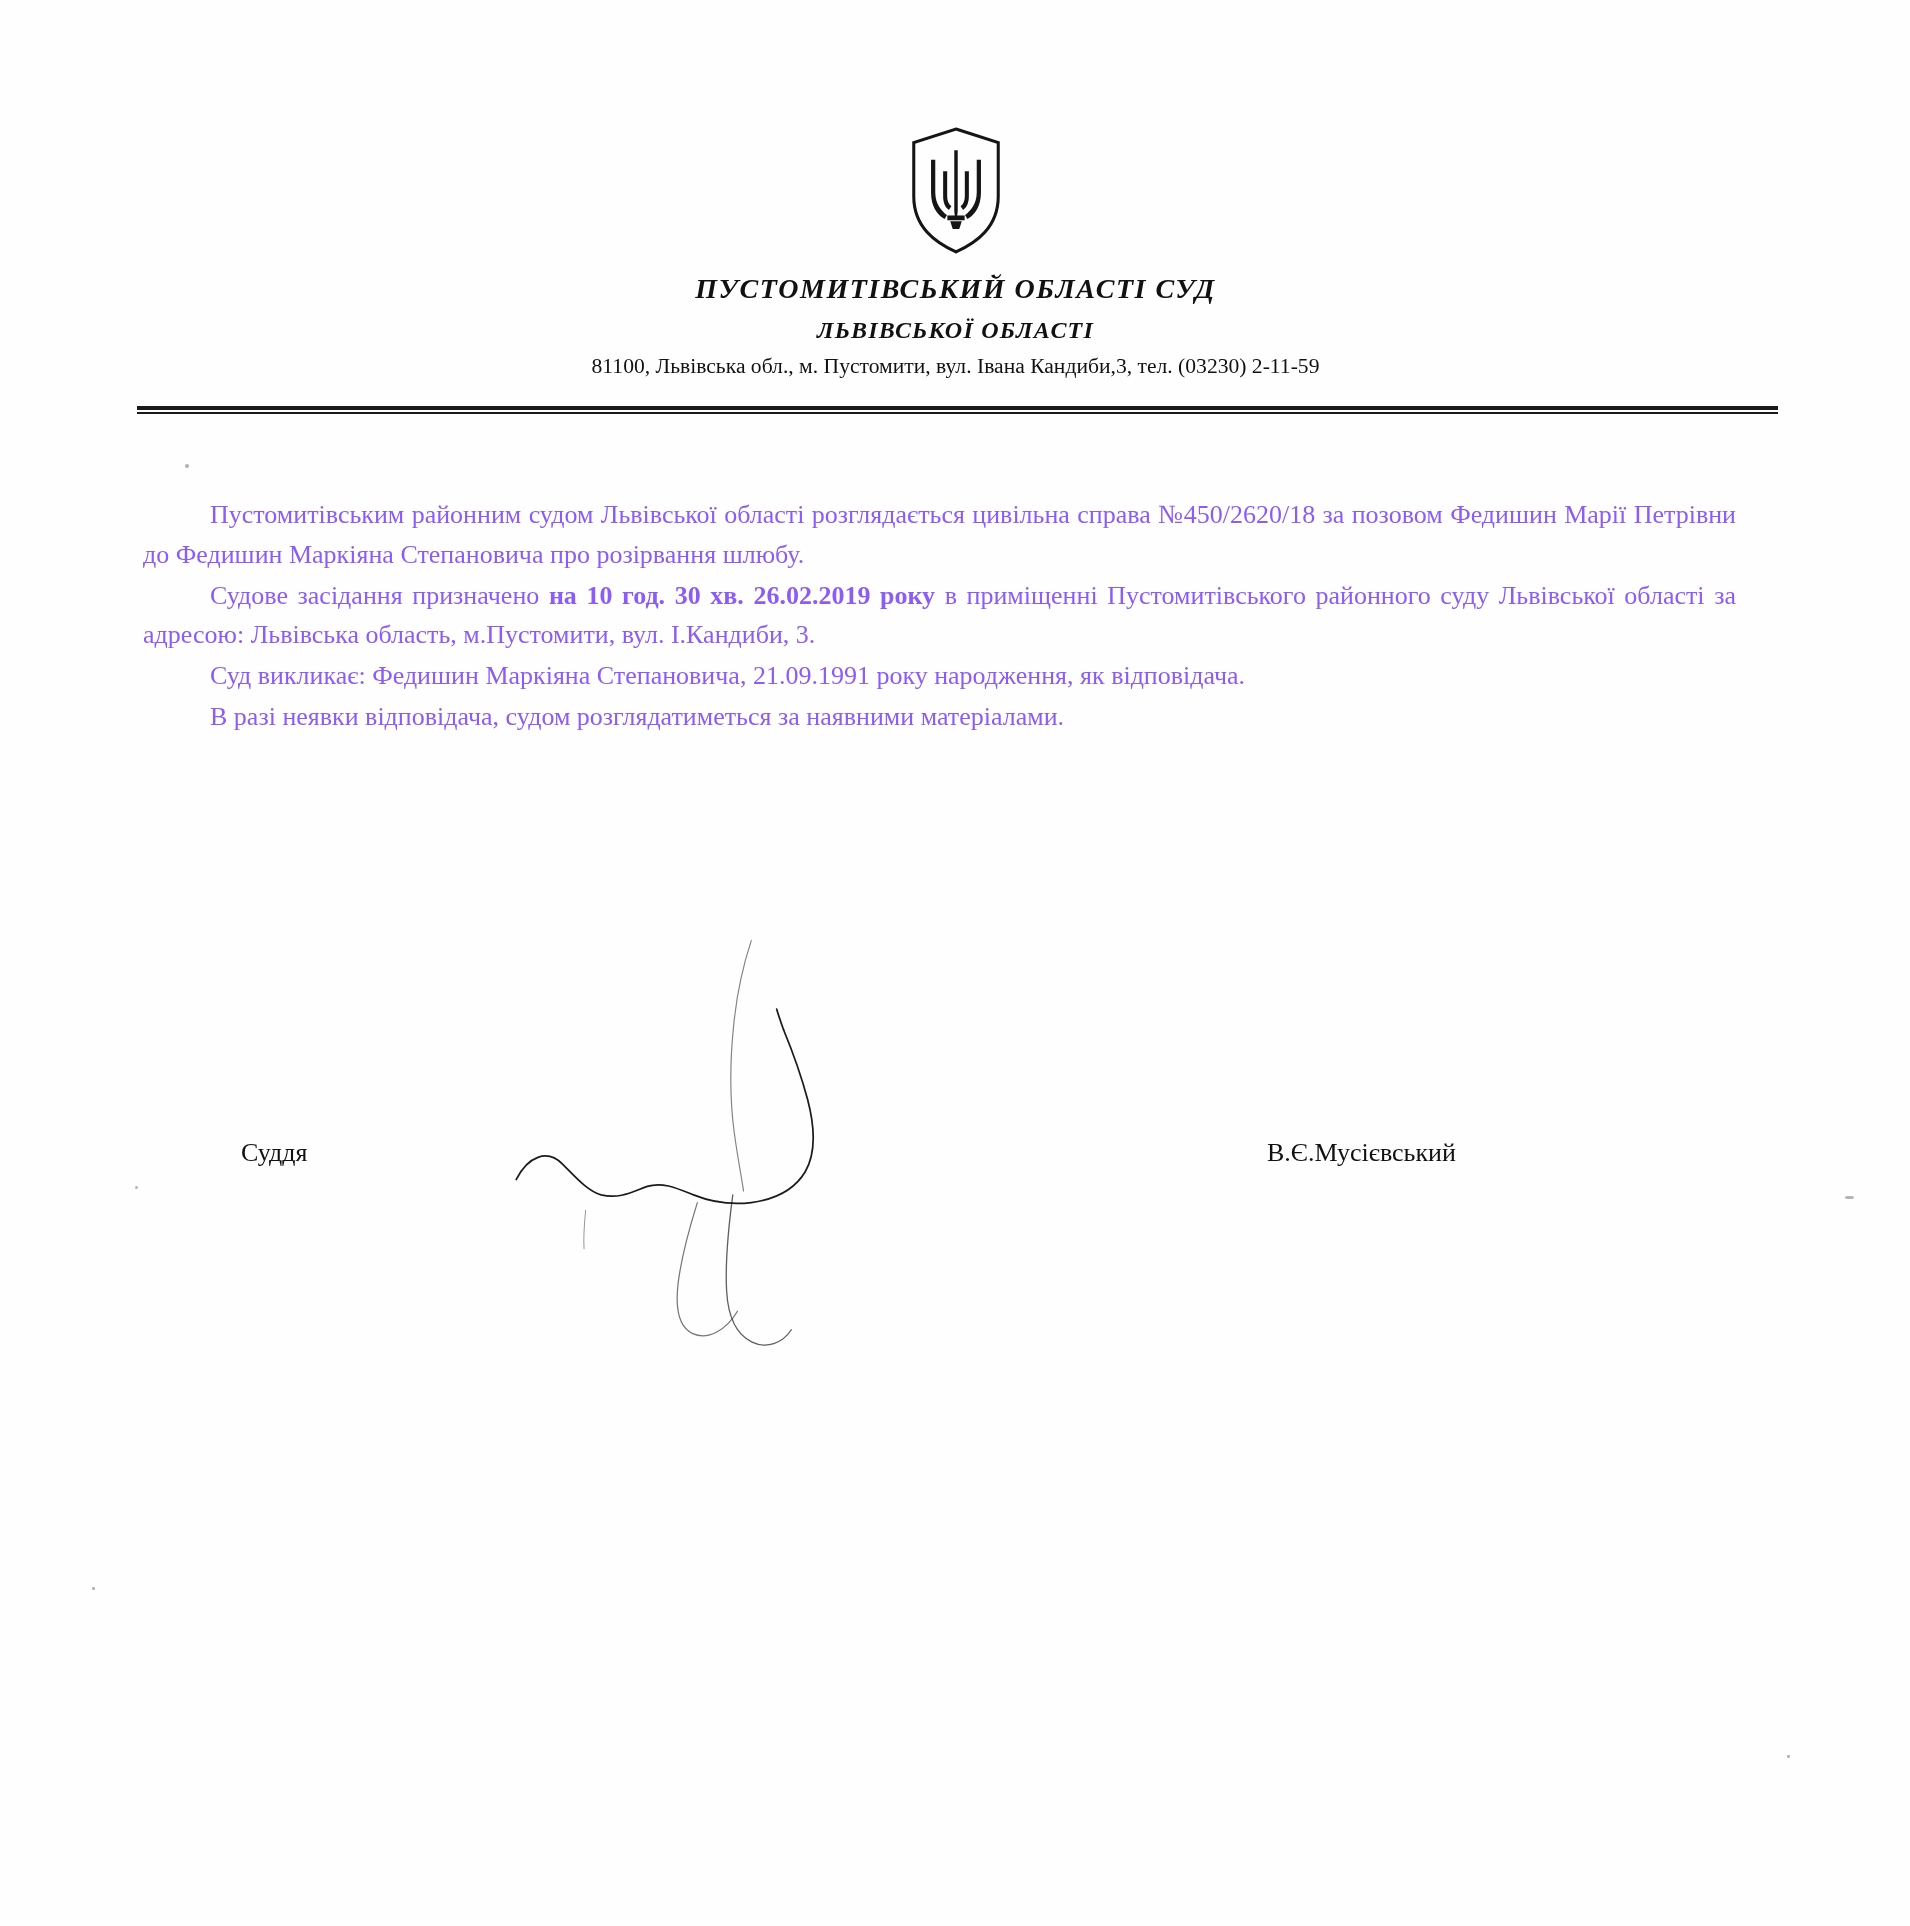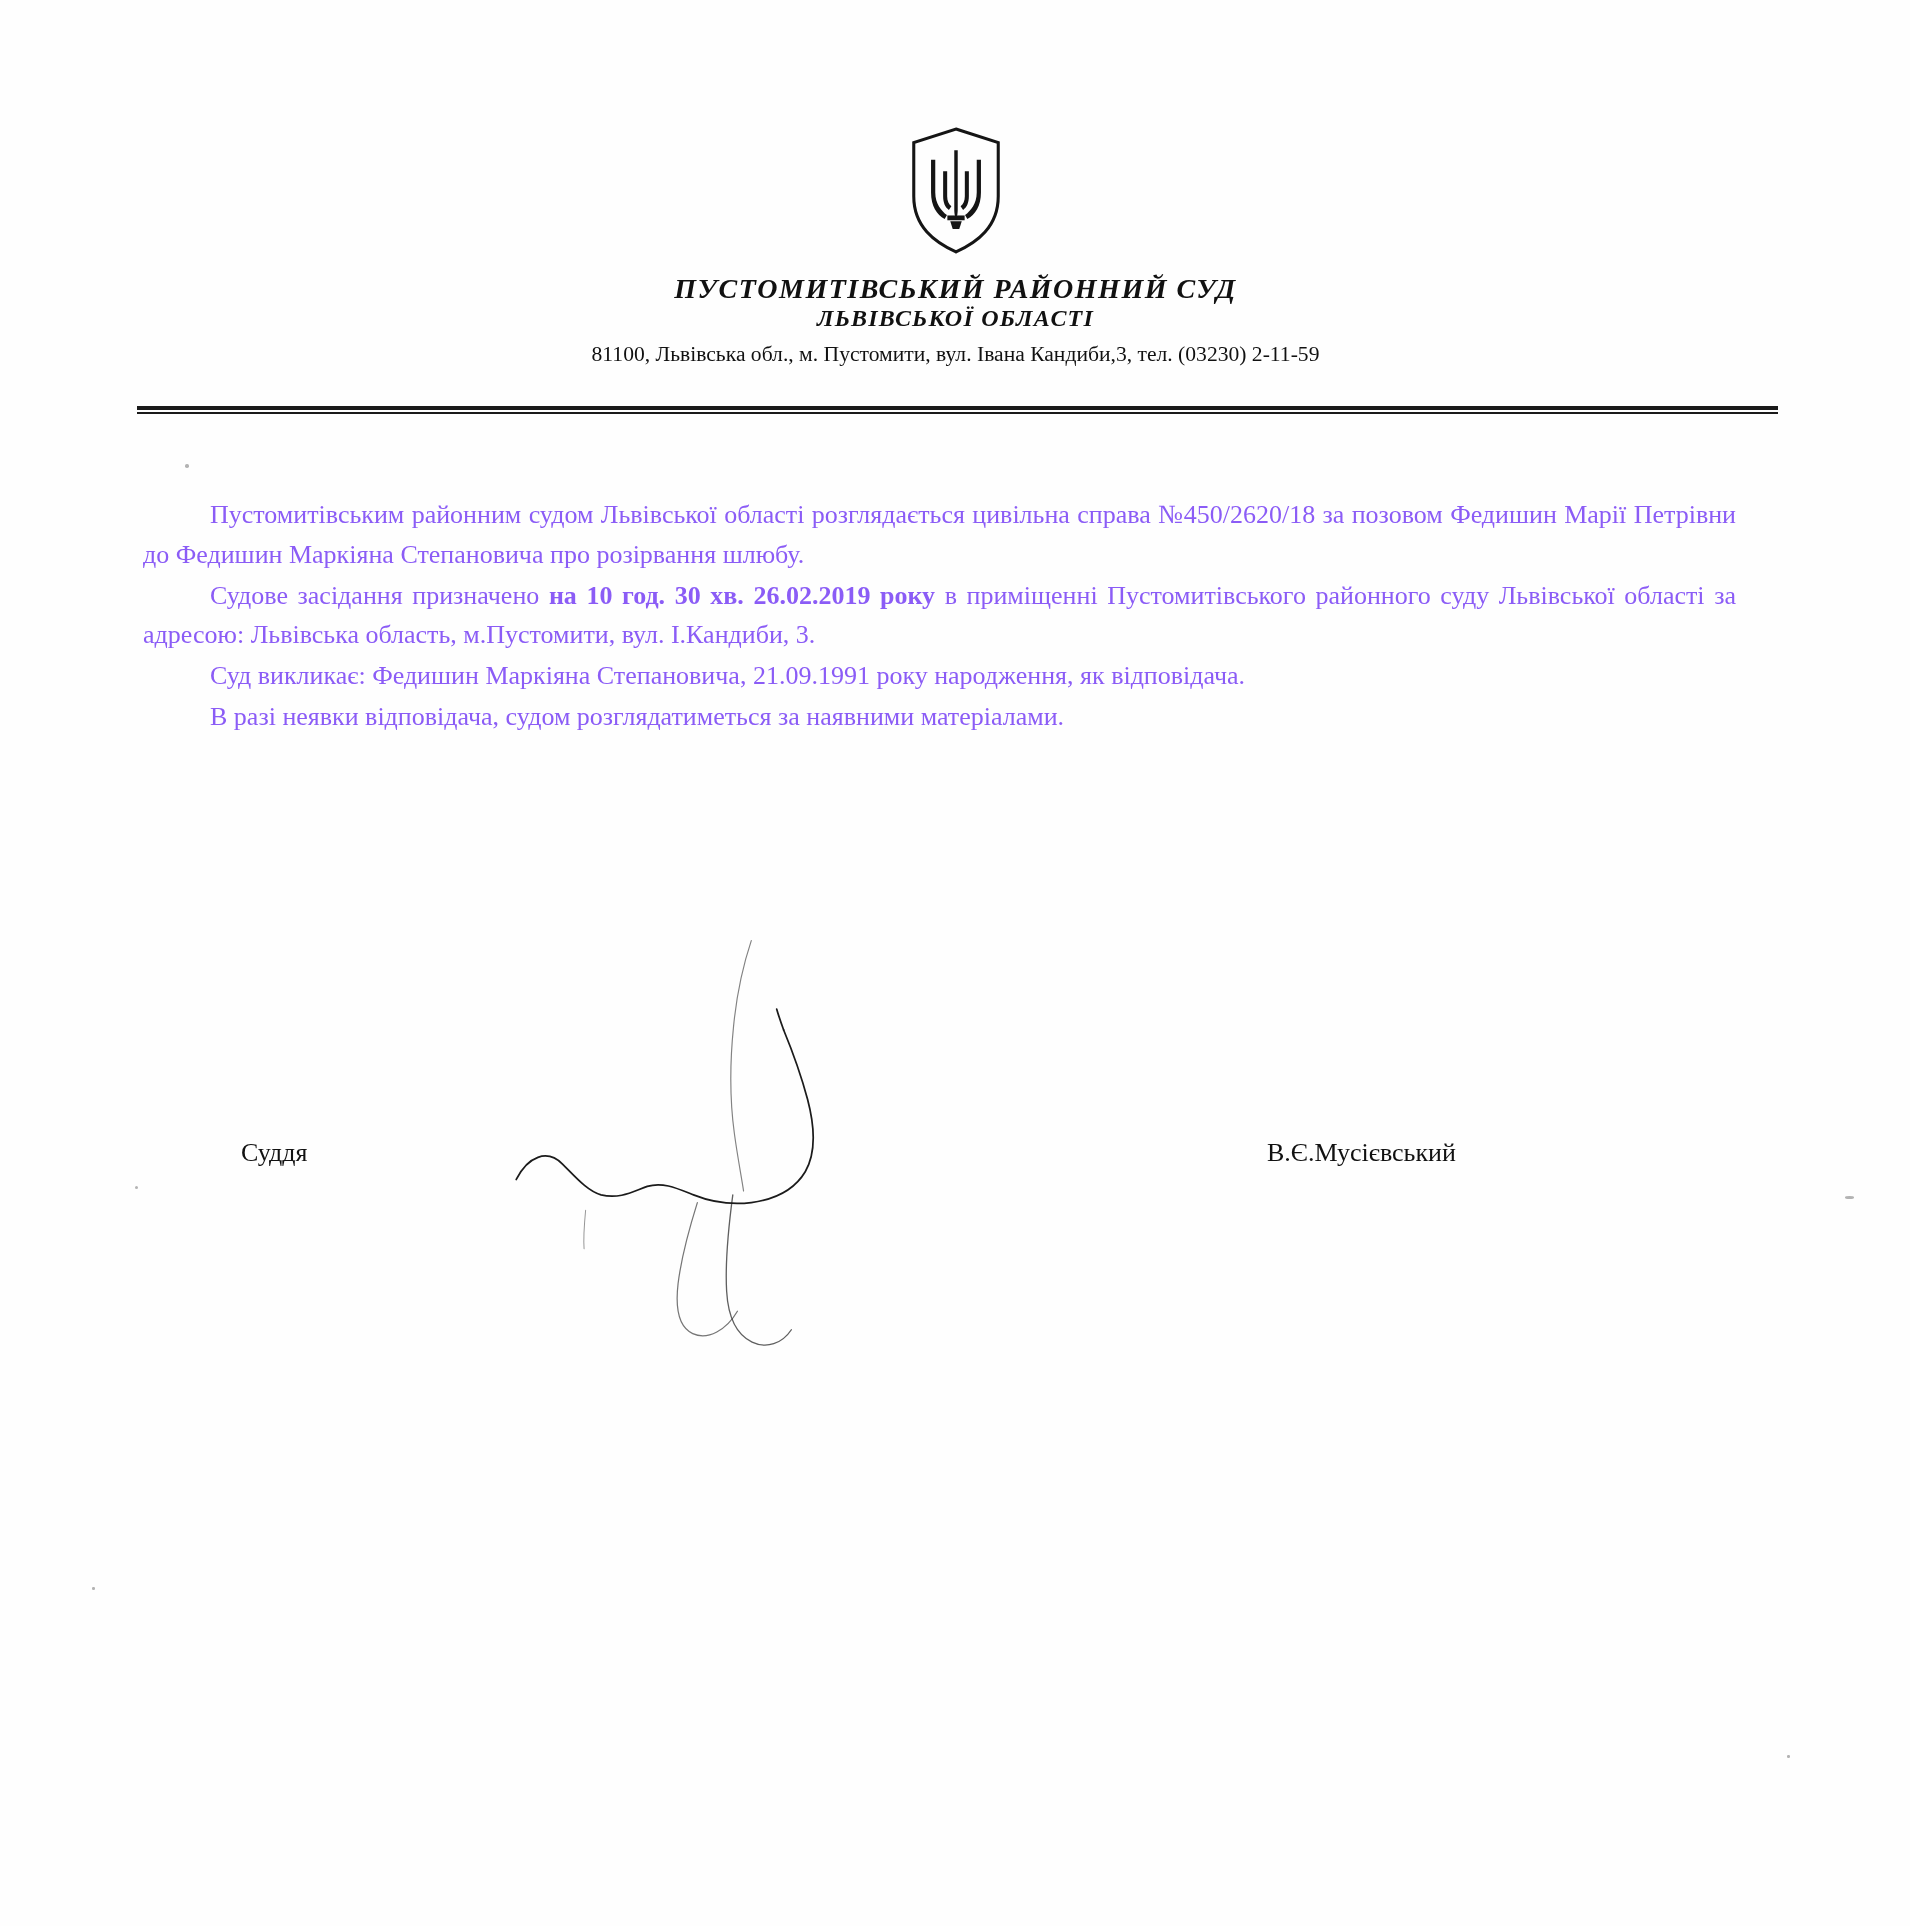--- a/index.html
+++ b/index.html
@@ -41,21 +41,21 @@
   .court-name {
     margin-top: 18.5px;
     font-family: "Liberation Serif", serif;
     font-style: italic;
     font-weight: 700;
     font-size: 28px;
     letter-spacing: 1.5px;
     color: #111;
   }
   .court-region {
-    margin-top: 0;
+    margin-top: 12px;
     font-family: "Liberation Serif", serif;
     font-style: italic;
     font-weight: 700;
     font-size: 24px;
     letter-spacing: 1.2px;
     color: #111;
   }
   .court-address {
     margin-top: 10px;
     font-family: "Liberation Serif", serif;
@@ -162,21 +162,21 @@
         <path d="M48.2 24 h3.6 v62 c0 6 -1.8 10 -1.8 10 s-1.8 -4 -1.8 -10 z"></path>
         <path d="M24 34 h4.4 v34 c0 12 6.4 19 12.2 23.6 l-2.4 4 C30 91 24 82 24 68 z"></path>
         <path d="M71.6 34 h4.4 v34 c0 14 -6 23 -14.2 27.6 l-2.4 -4 C65.2 87 71.6 80 71.6 68 z"></path>
         <path d="M36.6 46 h4.2 v26 c0 5 1.6 8 4.4 10.4 l-2.6 3.8 C38.8 83.6 36.6 79 36.6 72 z"></path>
         <path d="M59.2 46 h4.2 v26 c0 7 -2.2 11.6 -6 14.2 l-2.6 -3.8 C57.6 80 59.2 77 59.2 72 z"></path>
         <path d="M41 92 h18 v5 h-18 z"></path>
         <path d="M44 98 h12 l-2.6 8 h-6.8 z"></path>
       </g>
     </svg>
 
-    <div class="court-name">ПУСТОМИТІВСЬКИЙ  РАЙОННИЙ  СУД</div>
+    <div class="court-name">ПУСТОМИТІВСЬКИЙ  ОБЛАСТІ  СУД</div>
     <div class="court-region">ЛЬВІВСЬКОЇ ОБЛАСТІ</div>
     <div class="court-address">81100, Львівська обл., м. Пустомити, вул. Івана Кандиби,3, тел. (03230) 2-11-59</div>
   </div>
 
   <div class="rule-wrap">
     <div class="rule-thick"></div>
     <div class="rule-gap"></div>
     <div class="rule-thin"></div>
   </div>
 

